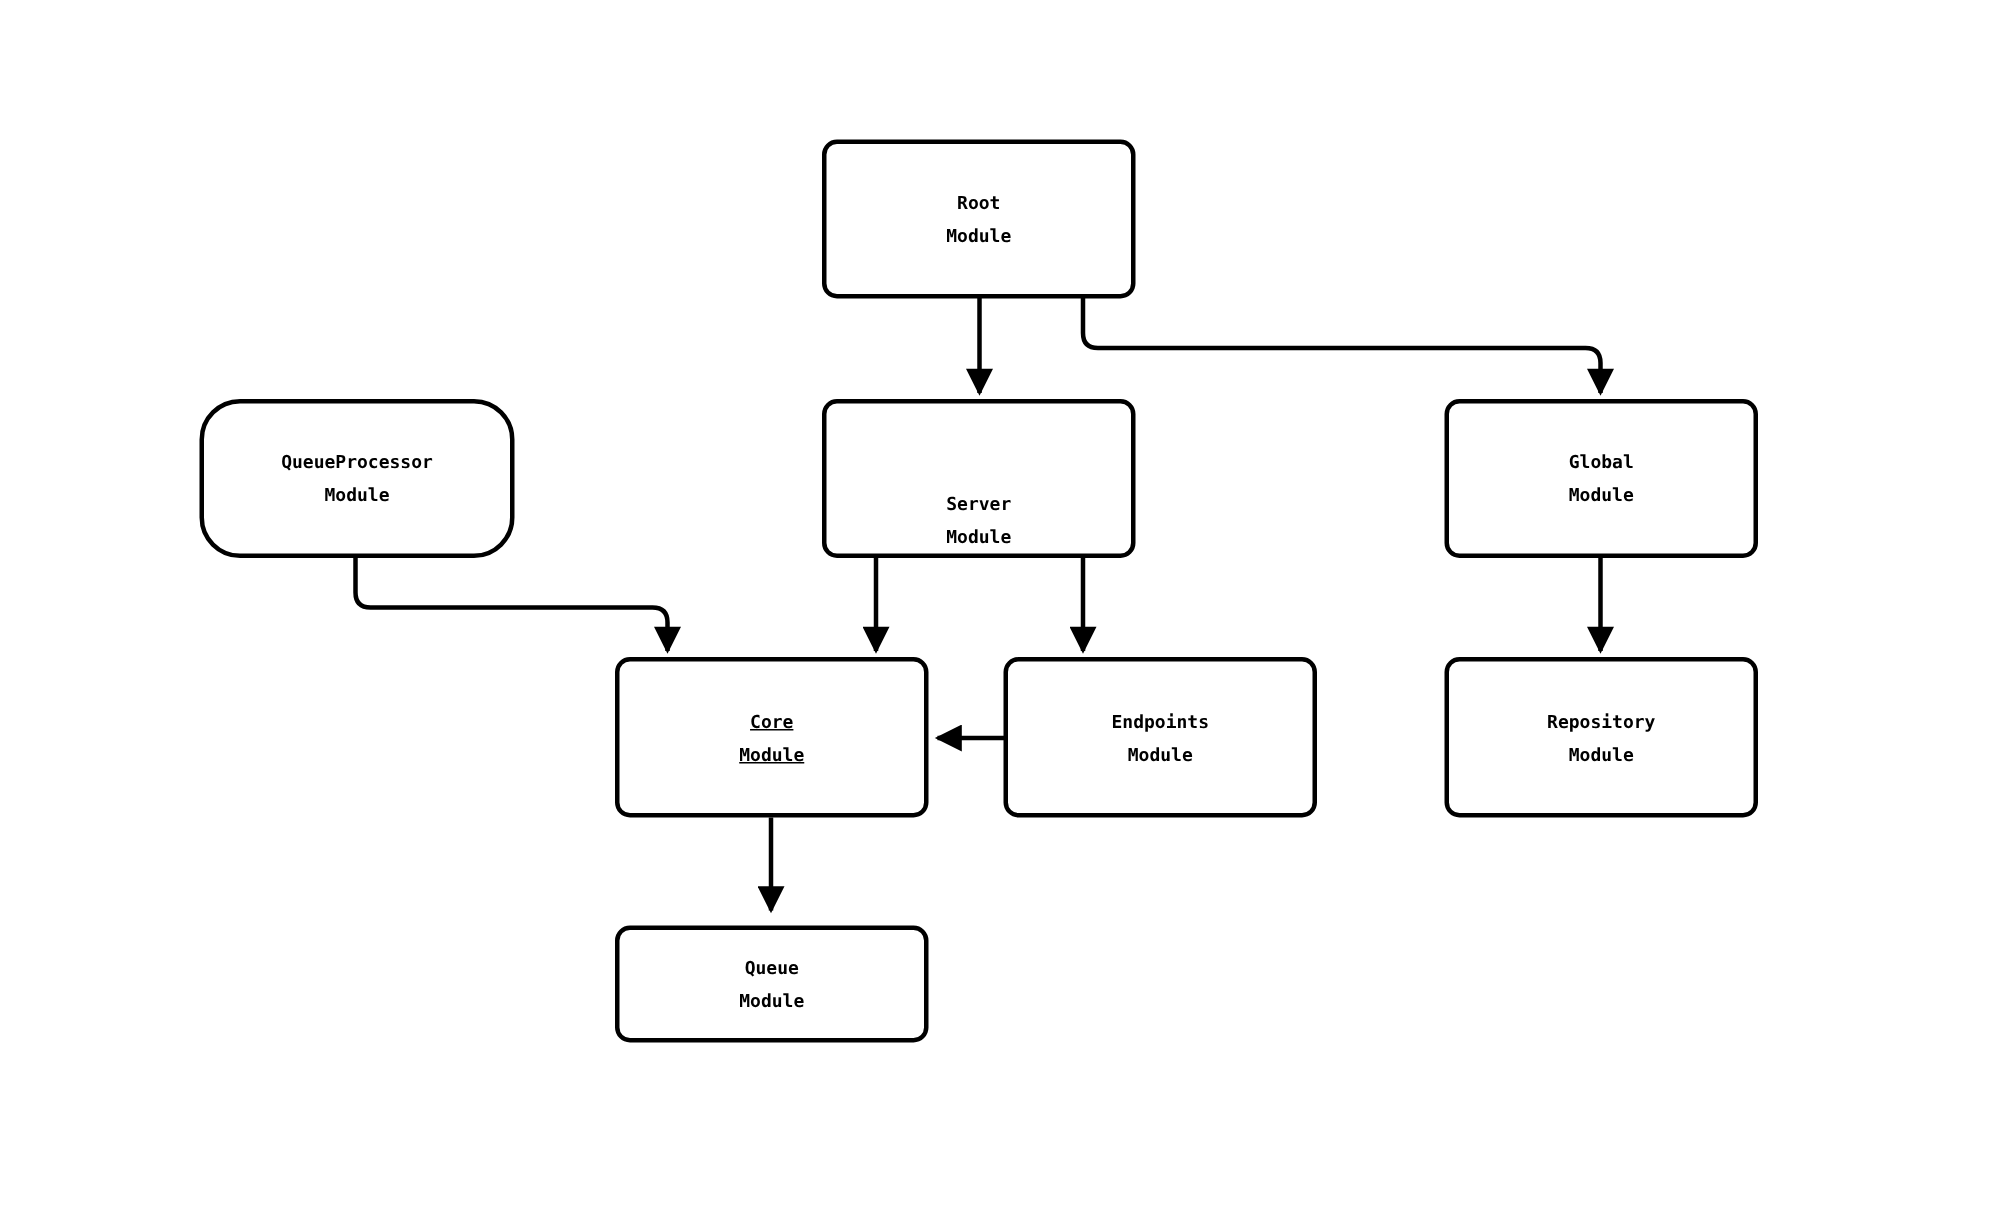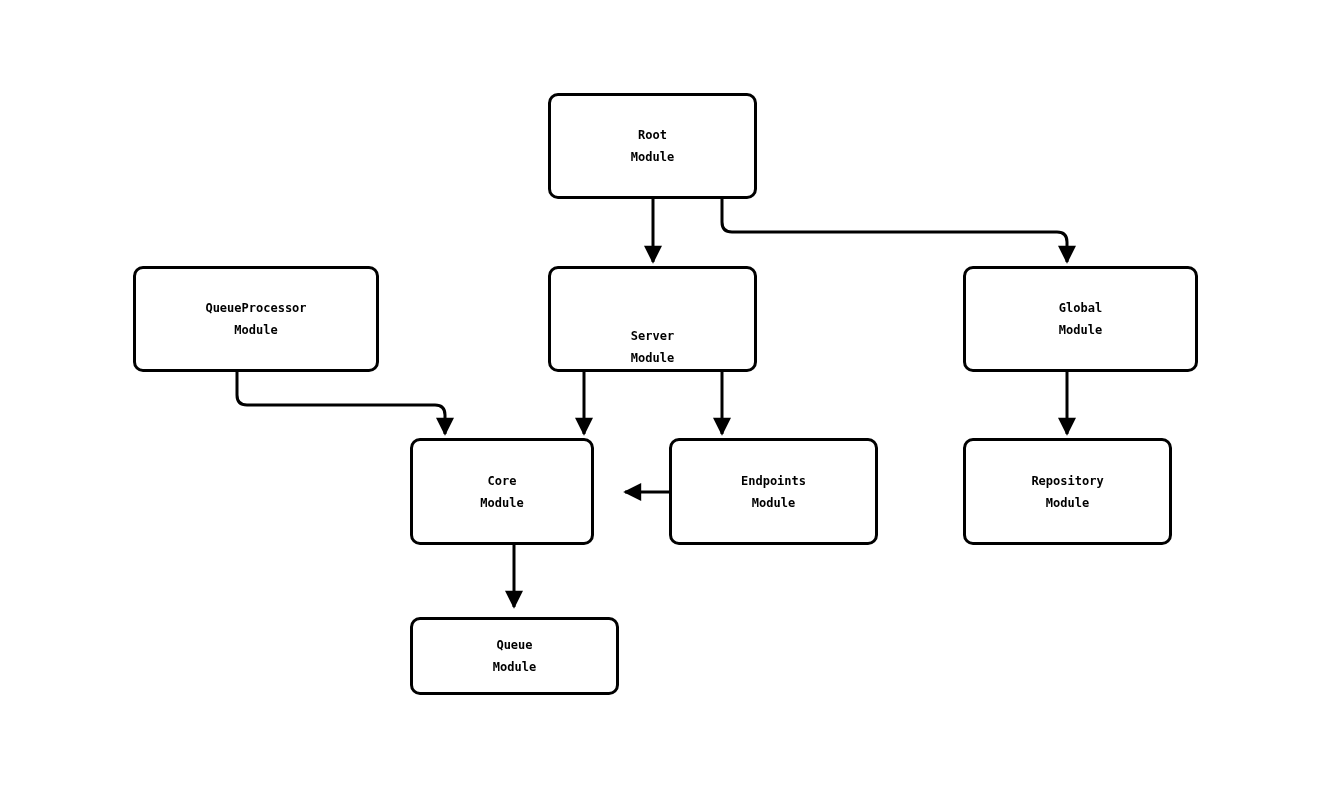--- a/index.html
+++ b/index.html
@@ -37,24 +37,24 @@
   .node .label {
     font-weight: bold;
     font-size: 12px;
     line-height: 22px;
     color: #000000;
     white-space: pre-line;
     letter-spacing: 0px;
   }
   
   #node-root          { left: 548px; top:  93px; width: 209px; height: 106px; }
-  #node-queueprocessor{ left: 133px; top: 266px; width: 246px; height: 106px; }
+  #node-queueprocessor{ left: 133px; top: 266px; width: 210px; height: 106px; border-radius: 27px; }
   #node-server        { left: 548px; top: 266px; width: 209px; height: 106px; align-items: flex-end; }
-  #node-global        { left: 963px; top: 266px; width: 235px; height: 106px; }
-  #node-core          { left: 410px; top: 438px; width: 184px; height: 107px; }
+  #node-global        { left: 963px; top: 266px; width: 209px; height: 106px; }
+  #node-core          { left: 410px; top: 438px; width: 209px; height: 107px; text-decoration: underline; }
   #node-endpoints     { left: 669px; top: 438px; width: 209px; height: 107px; }
   #node-repository    { left: 963px; top: 438px; width: 209px; height: 107px; }
   #node-queue         { left: 410px; top: 617px; width: 209px; height: 78px; }
 
   .edge {
     fill: none;
     stroke: #000000;
     stroke-width: 3;
   }
 </style>

